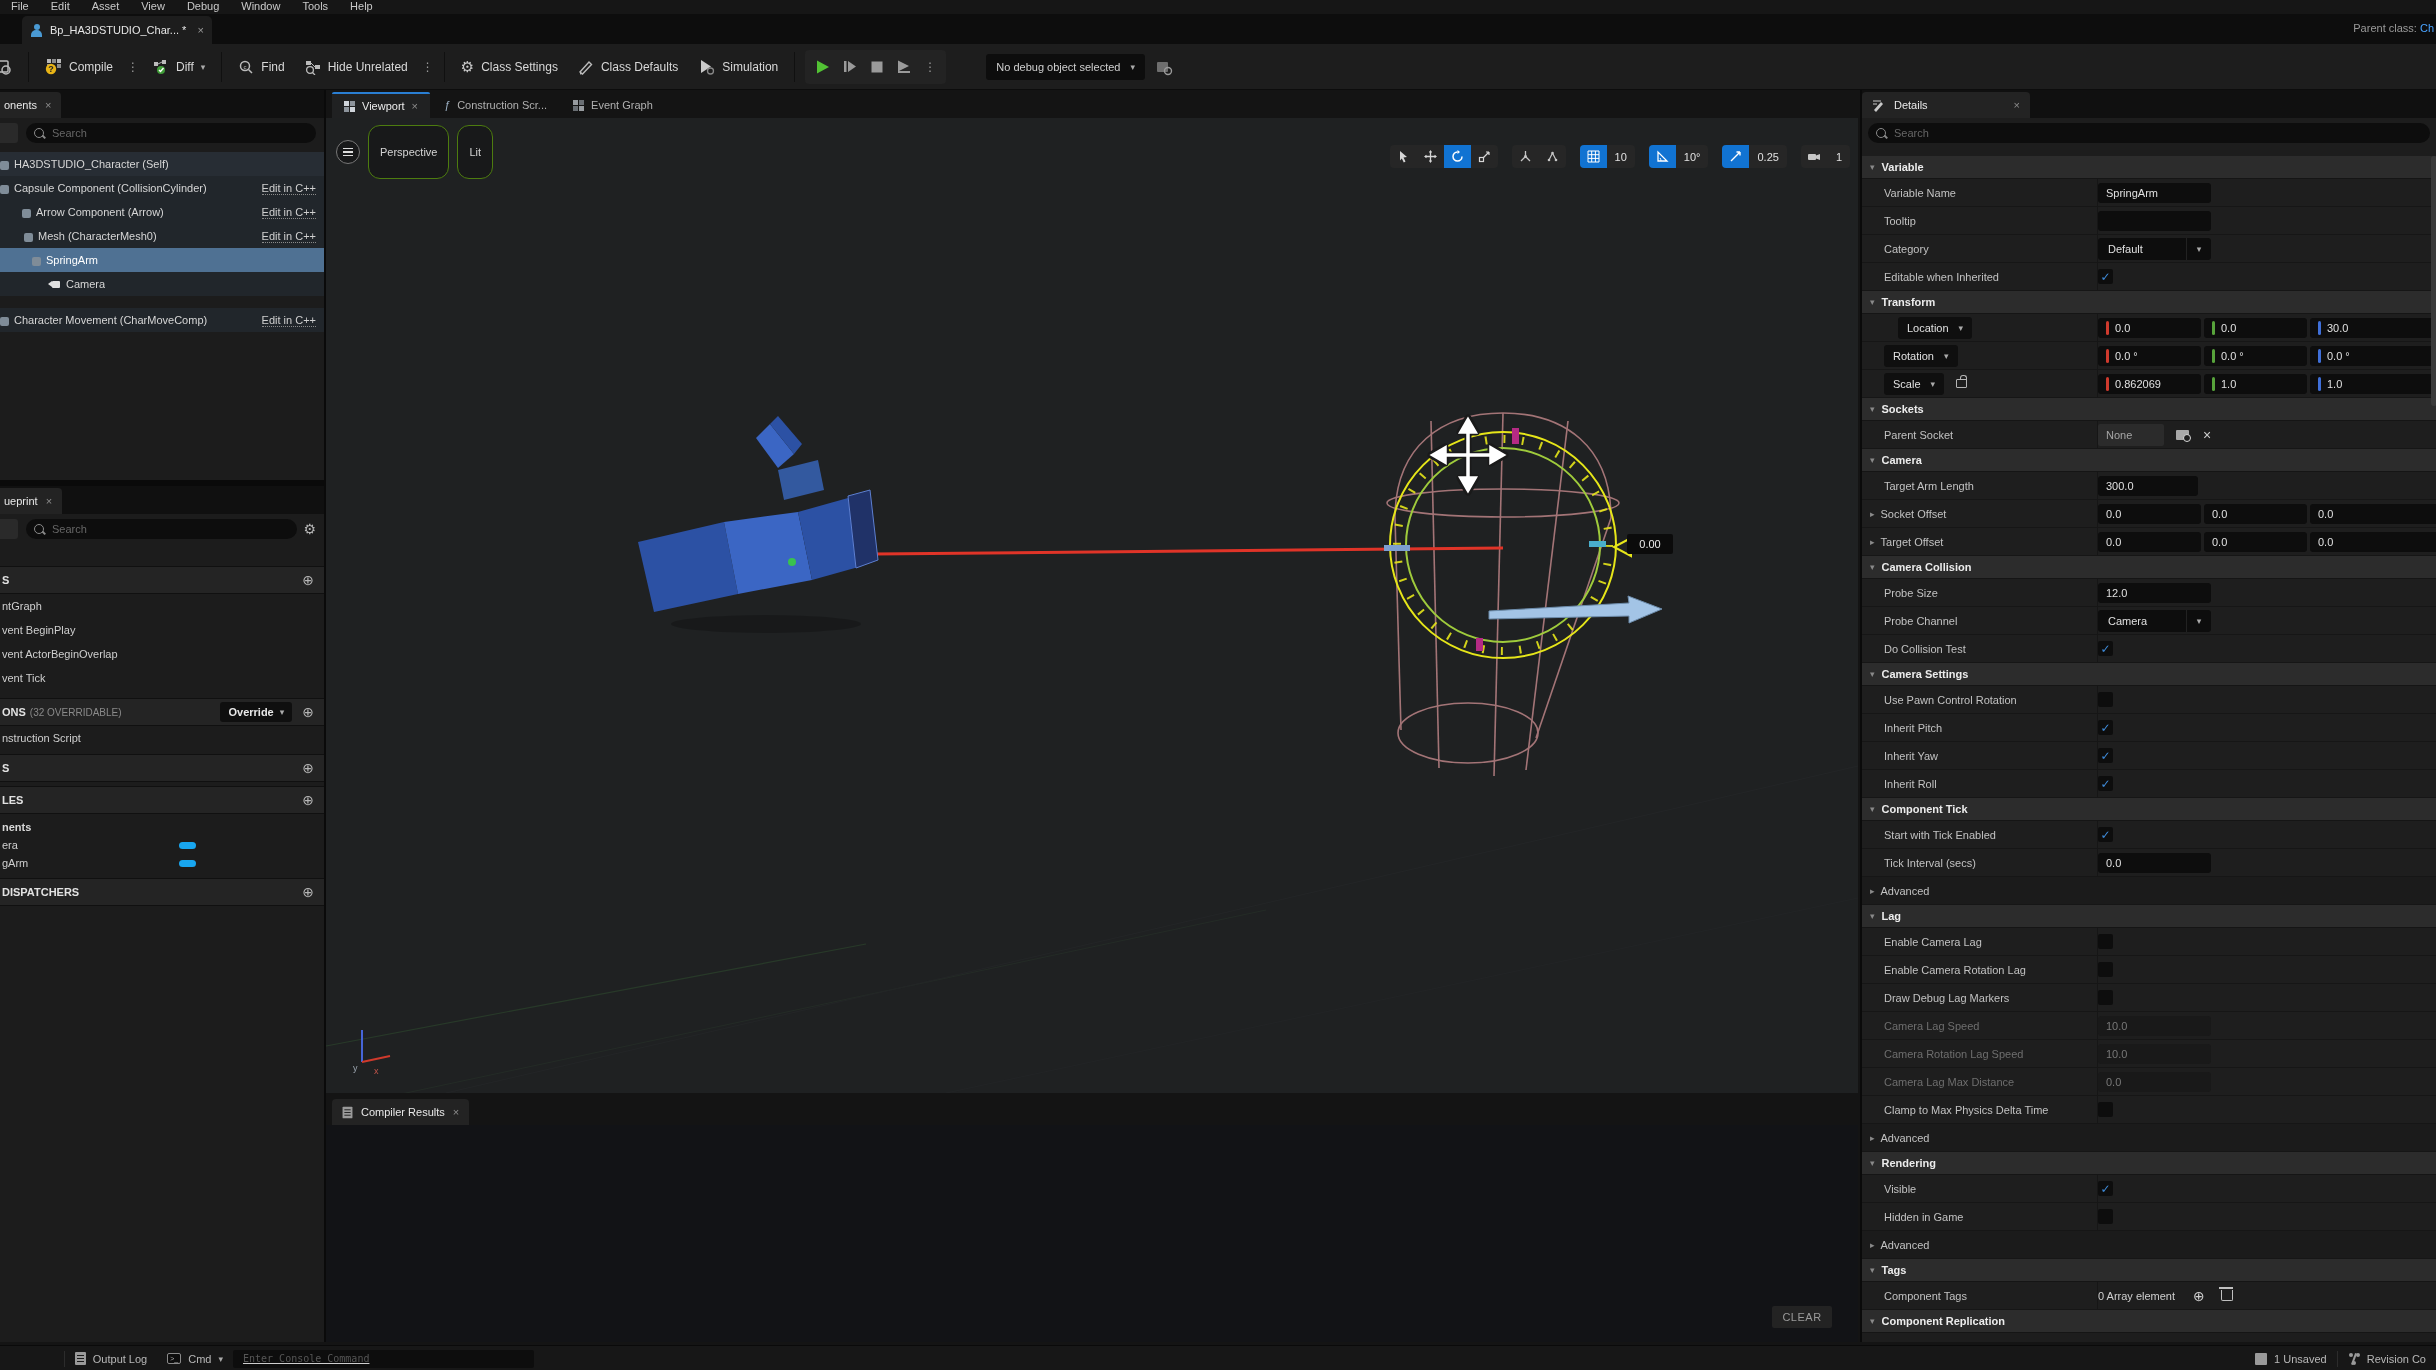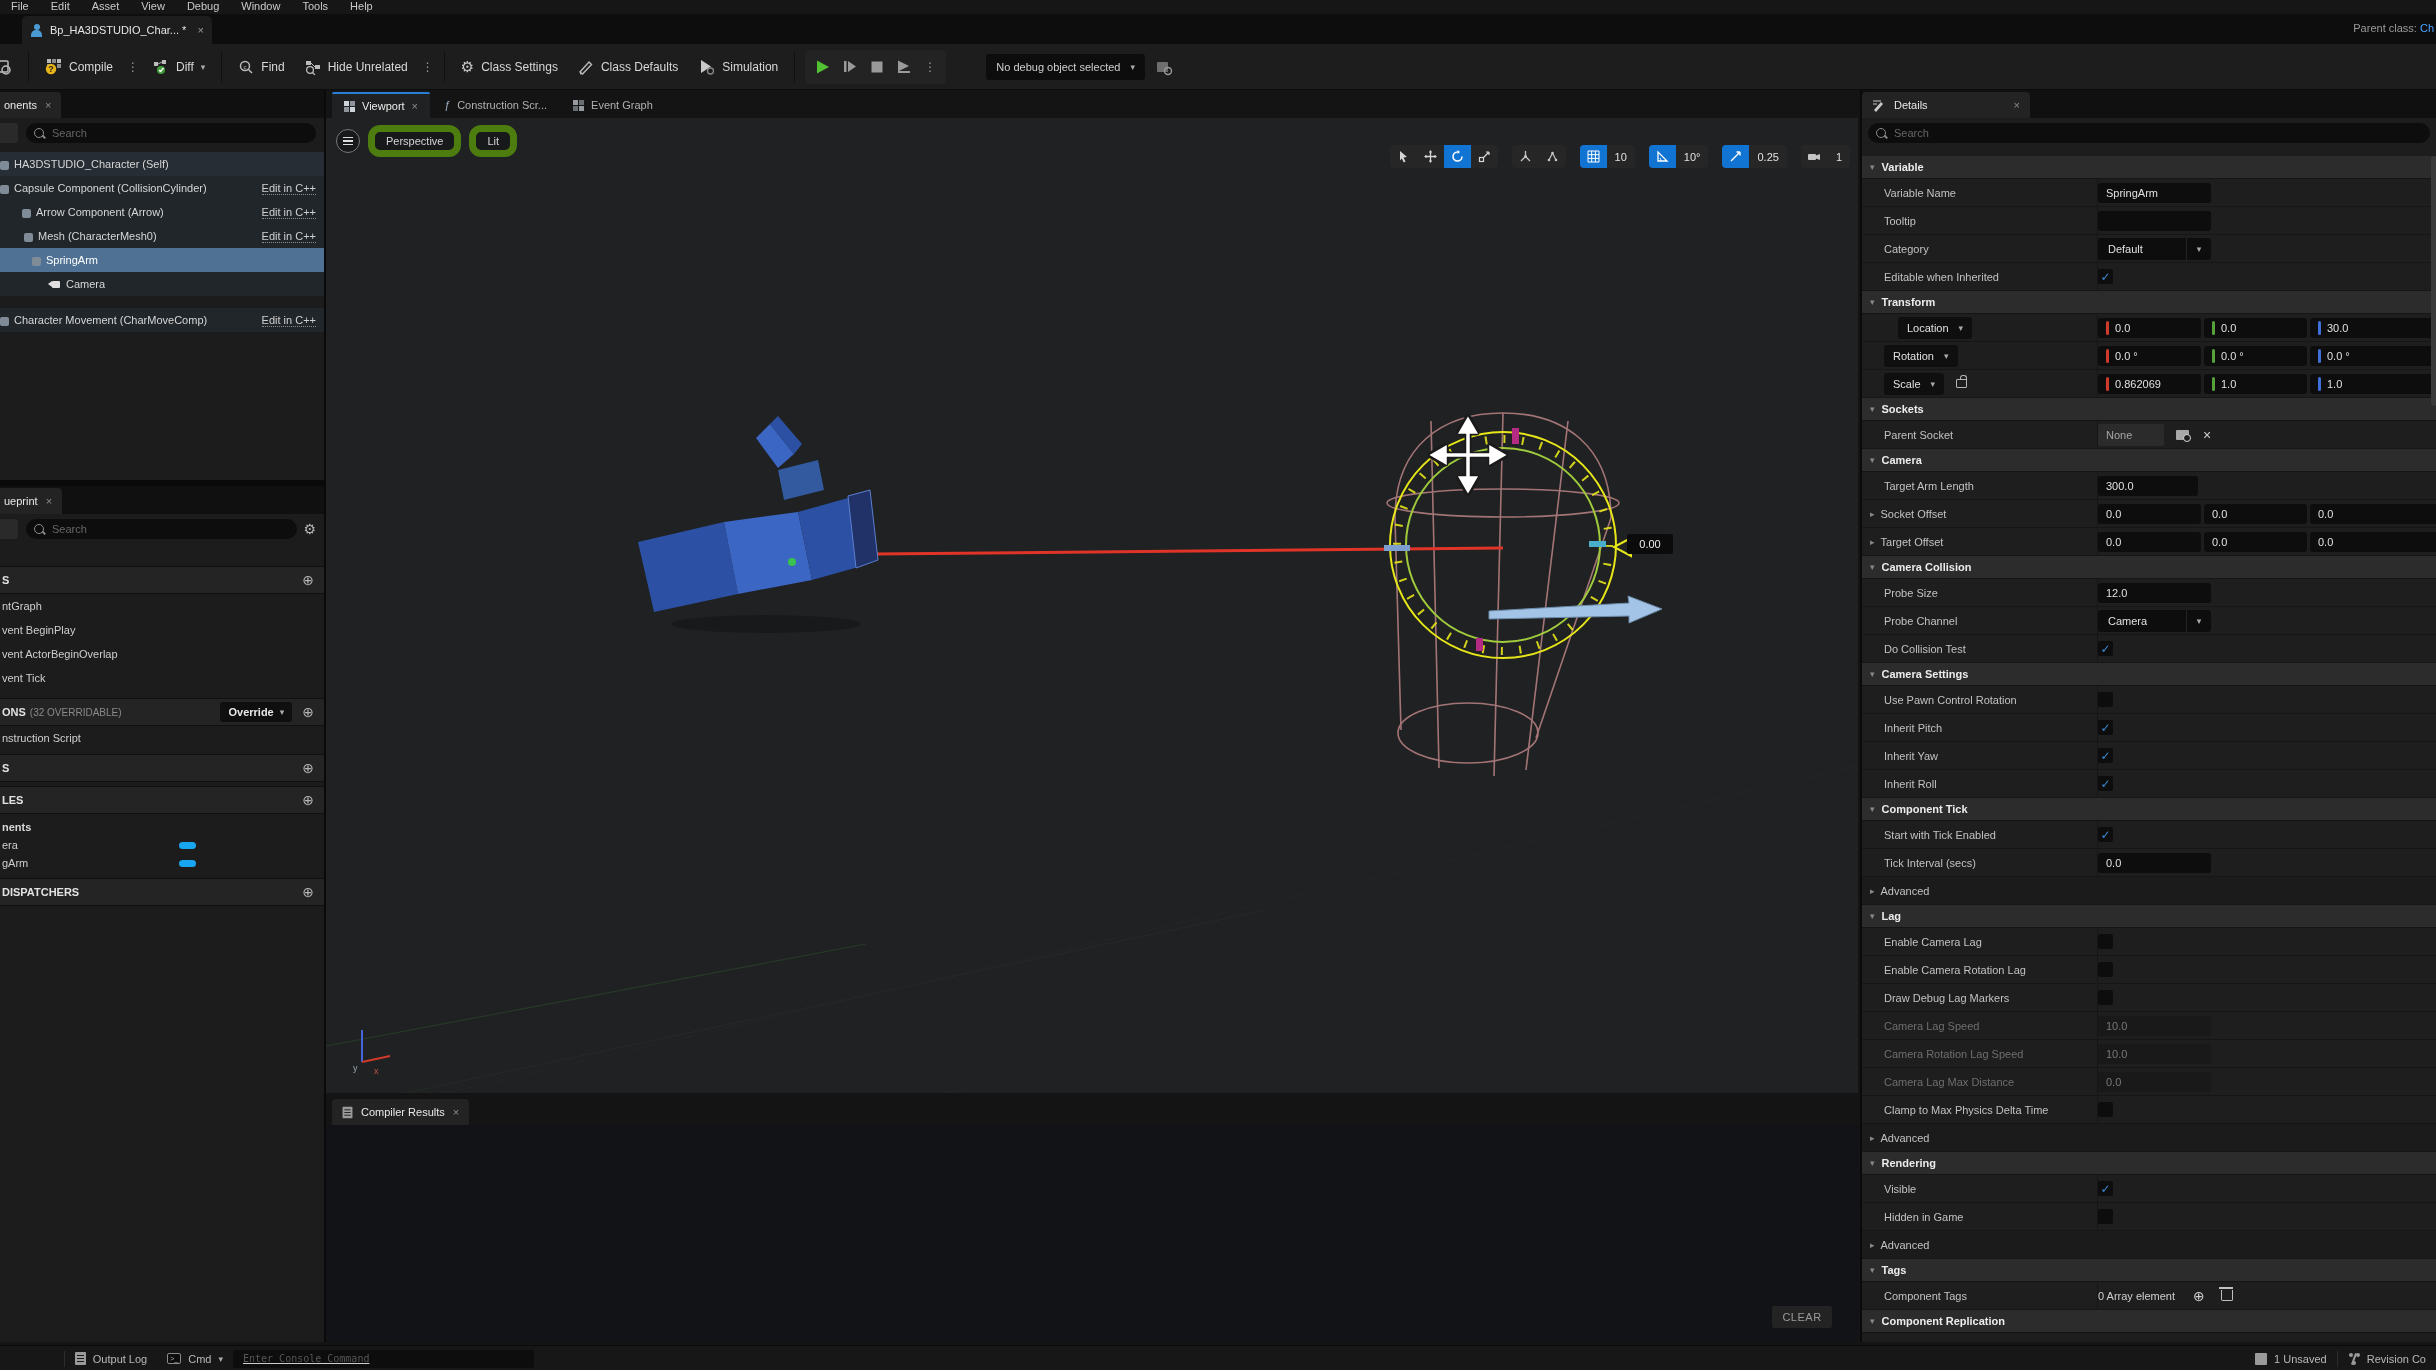--- a/index.html
+++ b/index.html
@@ -63,21 +63,21 @@
   
   #doctabs{height:28px;background:#141414;display:flex;align-items:flex-end;gap:2px;padding-left:6px;}
   .dtab{height:26px;display:flex;align-items:center;gap:7px;padding:0 12px;color:#b0b0b0;}
   .dtab.on{background:#202122;color:#ececec;border-top:2px solid #2a7fd4;height:24px;border-radius:2px 2px 0 0;}
   .sq4{width:11px;height:11px;background:
     linear-gradient(#cfd4da,#cfd4da) 0 0/5px 5px no-repeat,
     linear-gradient(#8d949c,#8d949c) 6px 0/5px 5px no-repeat,
     linear-gradient(#8d949c,#8d949c) 0 6px/5px 5px no-repeat,
     linear-gradient(#cfd4da,#cfd4da) 6px 6px/5px 5px no-repeat;}
   #viewport{position:absolute;left:0;top:28px;width:1532px;height:975px;background:#1f2122;overflow:hidden;}
-  .vpill{border:7px solid #4d7c0f;border-radius:12px;background:rgba(12,12,12,.35);color:#d4d4d4;padding:3px 11px;display:inline-block;}
+  .vpill{border:1px solid #4d7c0f;border-radius:12px;background:rgba(12,12,12,.35);color:#d4d4d4;padding:20px 11px;display:inline-block;}
   #vphamb{width:22px;height:22px;border:1px solid #777;border-radius:50%;background:rgba(12,12,12,.35);display:flex;flex-direction:column;justify-content:center;gap:2px;align-items:center;}
   #vphamb i{display:block;width:10px;height:1.4px;background:#ddd;}
   #snapbar{position:absolute;right:8px;top:6px;display:flex;gap:14px;align-items:center;margin-top:21px;}
   .sgrp{display:flex;background:#262626;border-radius:4px;overflow:hidden;align-items:center;}
   .sbtn{width:27px;height:23px;display:flex;align-items:center;justify-content:center;}
   .sbtn.on{background:#1173d2;}
   .sval{padding:0 8px;color:#e0e0e0;}
   #gizmoval{position:absolute;left:1301px;top:416px;width:46px;height:20px;background:#0b0b0b;color:#ececec;display:flex;align-items:center;justify-content:center;border-radius:2px;}
   
   #comptabs{position:absolute;left:0;top:1003px;width:1532px;height:32px;background:#141414;display:flex;align-items:flex-end;padding-left:6px;box-sizing:border-box;}

